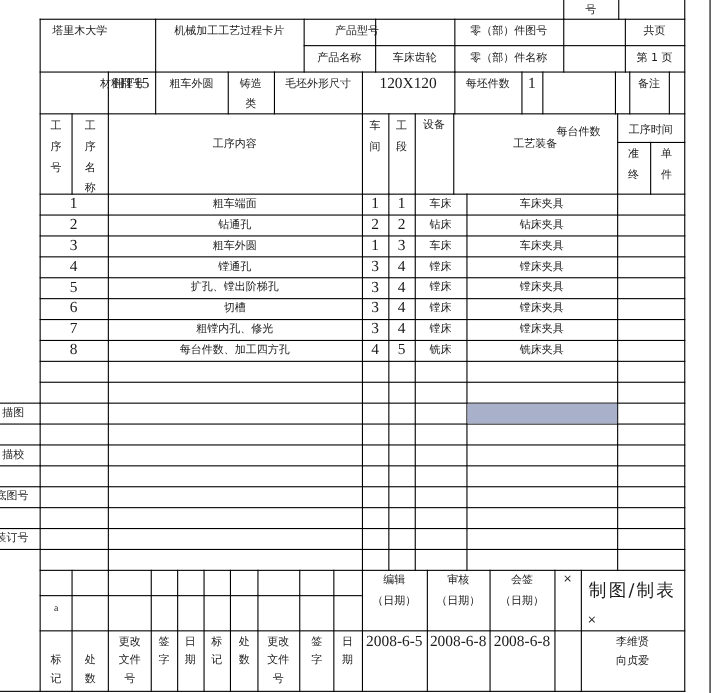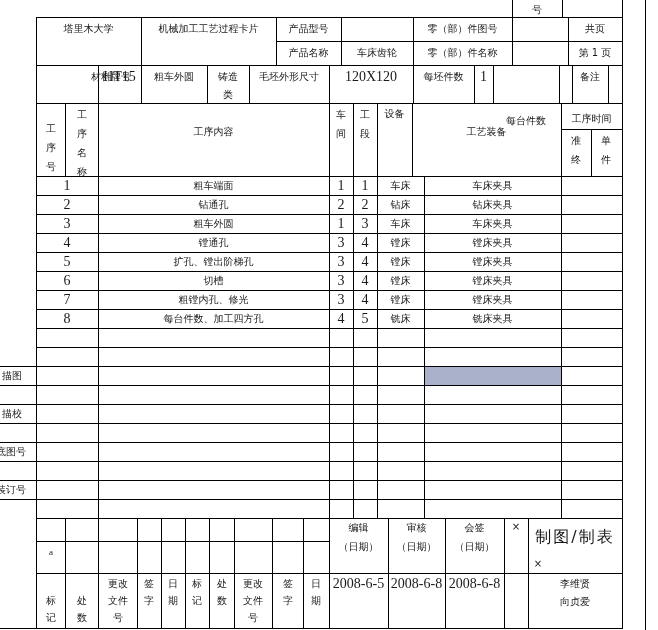--- a/index.html
+++ b/index.html
@@ -30,23 +30,23 @@
 
   <div class="vl" style="left:141px;top:17px;height:49px;"></div>
   <div class="vl" style="left:276px;top:17px;height:49px;"></div>
   <div class="vl" style="left:341px;top:17px;height:49px;"></div>
   <div class="vl" style="left:413px;top:17px;height:49px;"></div>
   <div class="vl" style="left:512px;top:17px;height:49px;"></div>
   <div class="vl" style="left:568px;top:17px;height:49px;"></div>
   <div class="hl" style="left:276px;top:41px;width:347px;"></div>
   <div class="hl" style="left:36px;top:65px;width:587px;"></div>
 
-  <div class="t" style="left:36px;top:22px;width:105px;">塔里木大学</div>
+  <div class="t" style="left:20px;top:22px;width:105px;">塔里木大学</div>
   <div class="t" style="left:141px;top:22px;width:135px;">机械加工工艺过程卡片</div>
-  <div class="t" style="left:276px;top:22px;width:65px;font-family:Liberation Serif, serif;">产品型号</div>
+  <div class="t" style="left:292px;top:22px;width:65px;font-family:Liberation Serif, serif;">产品型号</div>
   <div class="t" style="left:341px;top:22px;width:72px;"></div>
   <div class="t" style="left:413px;top:22px;width:99px;">零（部）件图号</div>
   <div class="t" style="left:512px;top:22px;width:56px;"></div>
   <div class="t" style="left:568px;top:22px;width:54px;">共页</div>
 
   <div class="t" style="left:276px;top:46px;width:65px;">产品名称</div>
   <div class="t" style="left:341px;top:46px;width:72px;text-align:center;">车床齿轮</div>
   <div class="t" style="left:413px;top:46px;width:99px;">零（部）件名称</div>
   <div class="t" style="left:512px;top:46px;width:56px;"></div>
   <div class="t" style="left:568px;top:46px;width:54px;">第 1 页</div>
@@ -60,21 +60,21 @@
   <div class="vl" style="left:474px;top:65px;height:39px;"></div>
   <div class="vl" style="left:493px;top:65px;height:39px;"></div>
   <div class="vl" style="left:559px;top:65px;height:39px;"></div>
   <div class="vl" style="left:572px;top:65px;height:39px;"></div>
   <div class="vl" style="left:608px;top:65px;height:39px;"></div>
   <div class="hl" style="left:36px;top:103px;width:587px;"></div>
 
   <div class="t" style="left:36px;top:70px;width:62px;padding-left:44px;">材料牌号</div>
   <div class="t num" style="left:98px;top:70px;width:43px;">HT15</div>
   <div class="t" style="left:141px;top:70px;width:66px;">粗车外圆</div>
-  <div class="t" style="left:207px;top:70px;width:42px;">铸造</div>
+  <div class="t" style="left:196px;top:70px;width:42px;text-align:right;">铸造</div>
   <div class="t" style="left:207px;top:88px;width:42px;">类</div>
   <div class="t" style="left:249px;top:70px;width:80px;">毛坯外形尺寸</div>
   <div class="t num" style="left:329px;top:70px;width:84px;">120X120</div>
   <div class="t" style="left:413px;top:70px;width:61px;">每坯件数</div>
   <div class="t num" style="left:474px;top:70px;width:19px;">1</div>
   <div class="t" style="left:493px;top:70px;width:66px;margin-top:44px;">每台件数</div>
   <div class="t" style="left:559px;top:70px;width:13px;"></div>
   <div class="t" style="left:572px;top:70px;width:36px;">备注</div>
   <div class="t" style="left:608px;top:70px;width:14px;"></div>
 
@@ -82,21 +82,21 @@
   <div class="vl" style="left:98px;top:103px;height:74px;"></div>
   <div class="vl" style="left:329px;top:103px;height:74px;"></div>
   <div class="vl" style="left:353px;top:103px;height:74px;"></div>
   <div class="vl" style="left:377px;top:103px;height:74px;"></div>
   <div class="vl" style="left:412px;top:103px;height:74px;"></div>
   <div class="vl" style="left:561px;top:103px;height:74px;"></div>
   <div class="vl" style="left:591px;top:129px;height:48px;"></div>
   <div class="hl" style="left:561px;top:129px;width:62px;"></div>
   <div class="hl" style="left:36px;top:176px;width:587px;"></div>
 
-  <div class="t vert" style="left:44px;top:105px;width:14px;margin-top:14px;">工序号</div>
+  <div class="t vert" style="left:44px;top:105px;width:14px;">工序号</div>
   <div class="t vert" style="left:75px;top:105px;width:14px;">工序名称</div>
   <div class="t" style="left:98px;top:125px;width:231px;">工序内容</div>
   <div class="t vert" style="left:334px;top:105px;width:14px;">车间</div>
   <div class="t vert" style="left:358px;top:105px;width:14px;">工段</div>
   <div class="t" style="left:377px;top:107px;width:35px;">设备</div>
   <div class="t" style="left:412px;top:125px;width:149px;">工艺装备</div>
   <div class="t" style="left:561px;top:112px;width:61px;">工序时间</div>
   <div class="t vert" style="left:569px;top:131px;width:14px;">准终</div>
   <div class="t vert" style="left:599px;top:131px;width:14px;">单件</div>
 

